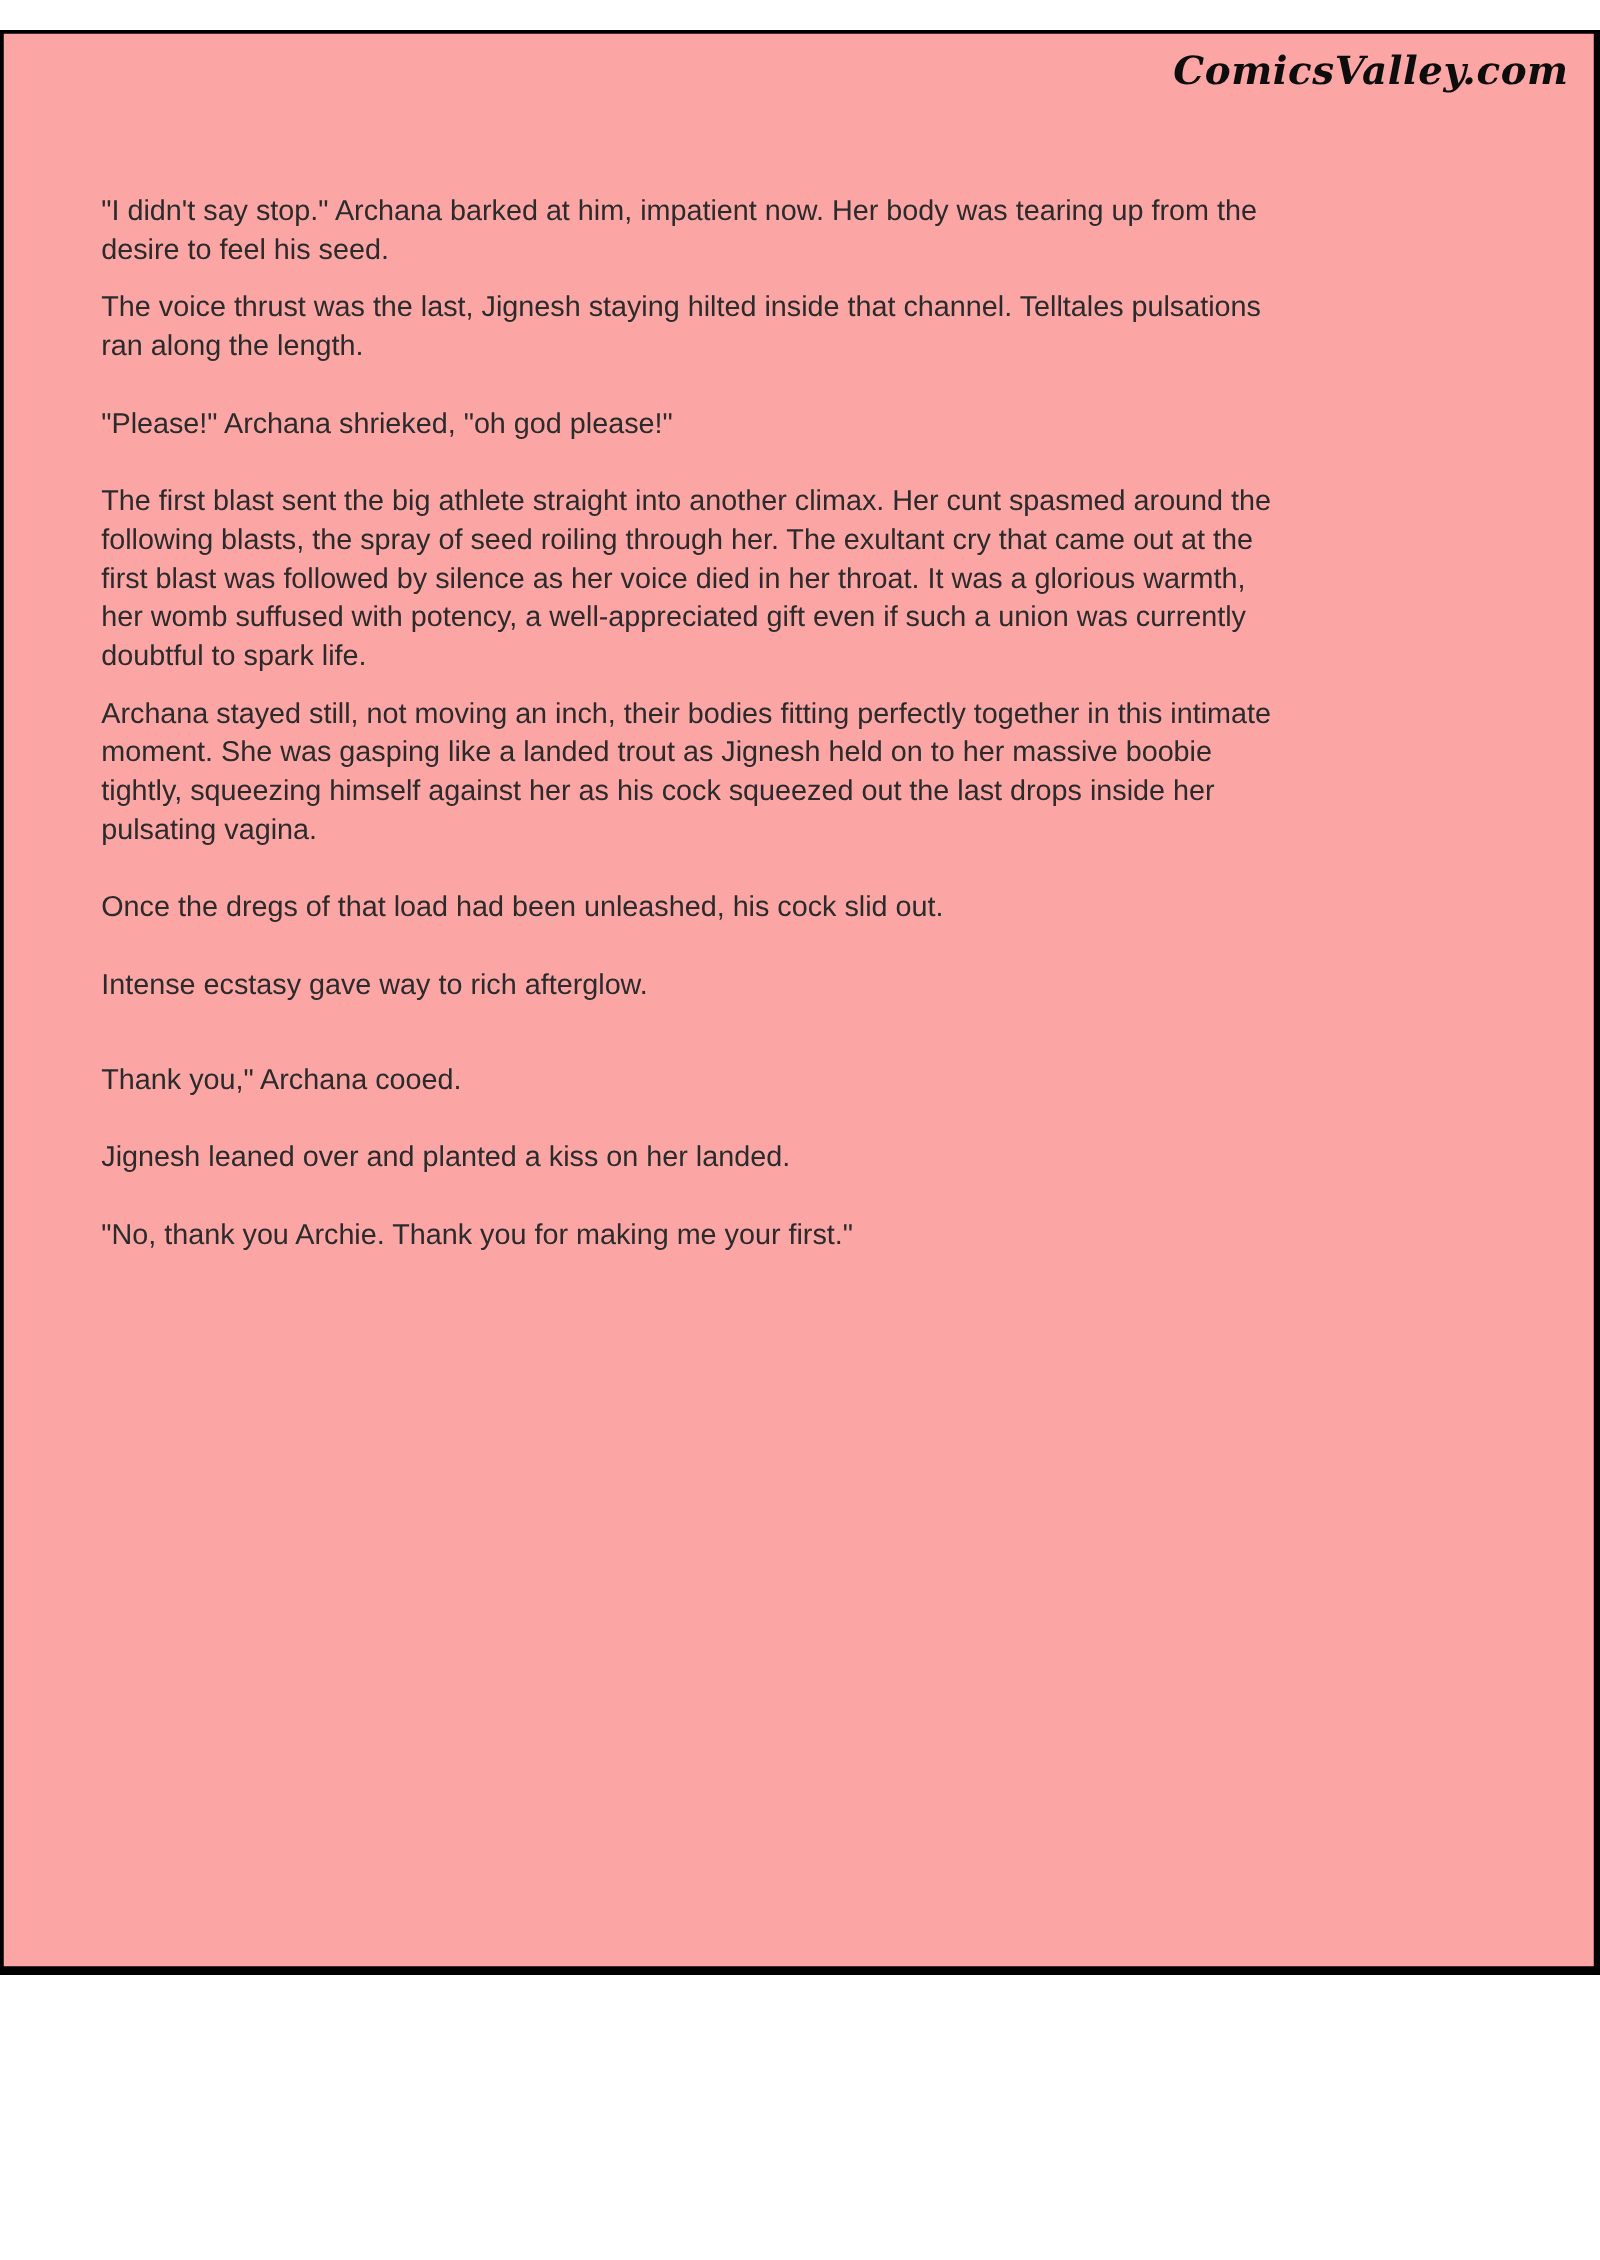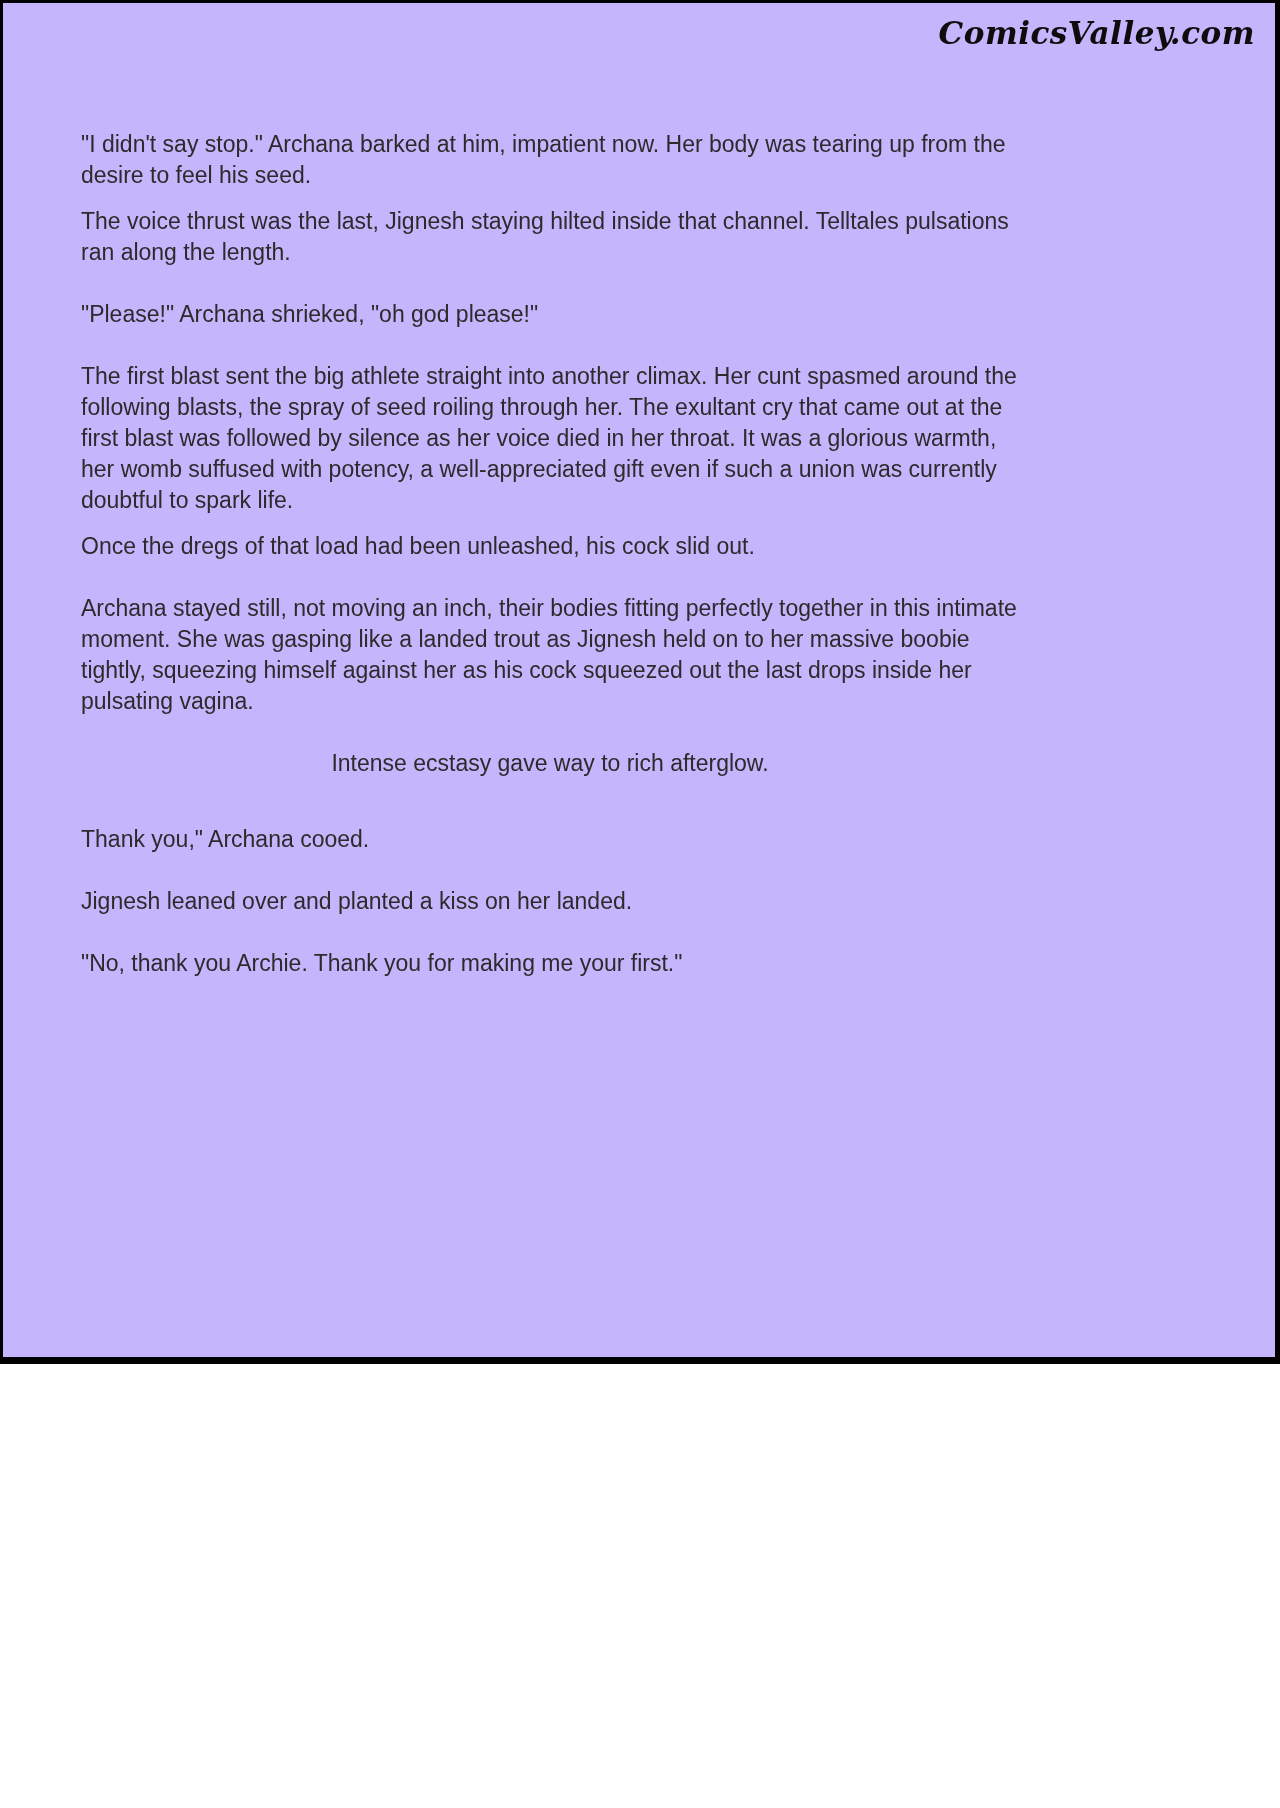--- a/index.html
+++ b/index.html
@@ -3,28 +3,29 @@
 <meta charset="utf-8">
 <style>
   html, body {
     margin: 0;
     padding: 0;
     background: #ffffff;
   }
   .page {
     position: relative;
     width: 1280px;
-    height: 1364px;
+    height: 1556px;
     box-sizing: border-box;
-    background: #c4b5fd;
+    background: #fca5a5;
     border-style: solid;
     border-color: #000000;
     border-width: 3px 5px 7px 3px;
     overflow: hidden;
     font-family: "Liberation Sans", sans-serif;
+    margin-top: 24px;
   }
   .logo {
     position: absolute;
     top: 12px;
     right: 20px;
     font-family: "DejaVu Serif", serif;
     font-style: italic;
     font-weight: 700;
     font-size: 31px;
     letter-spacing: 0.5px;
@@ -38,33 +39,33 @@
     width: 938px;
   }
   .content p {
     margin: 0 0 31px 0;
     font-size: 23px;
     line-height: 31px;
     color: #2b2b2b;
     text-align: left;
   }
   .content p.tight { margin-bottom: 15px; }
-  .content p.wide  { margin-bottom: 45px; text-align: center; }
+  .content p.wide  { margin-bottom: 45px; }
 </style>
 </head>
 <body>
 
 <div class="page">
   <div class="logo">ComicsValley.com</div>
 
   <div class="content">
     <p class="tight">"I didn't say stop." Archana barked at him, impatient now. Her body was tearing up from the desire to feel his seed.</p>
     <p>The voice thrust was the last, Jignesh staying hilted inside that channel. Telltales pulsations ran along the length.</p>
     <p>"Please!" Archana shrieked, "oh god please!"</p>
     <p class="tight">The first blast sent the big athlete straight into another climax. Her cunt spasmed around the following blasts, the spray of seed roiling through her. The exultant cry that came out at the first blast was followed by silence as her voice died in her throat. It was a glorious warmth, her womb suffused with potency, a well-appreciated gift even if such a union was currently doubtful to spark life.</p>
+    <p>Archana stayed still, not moving an inch, their bodies fitting perfectly together in this intimate moment. She was gasping like a landed trout as Jignesh held on to her massive boobie tightly, squeezing himself against her as his cock squeezed out the last drops inside her pulsating vagina.</p>
     <p>Once the dregs of that load had been unleashed, his cock slid out.</p>
-    <p>Archana stayed still, not moving an inch, their bodies fitting perfectly together in this intimate moment. She was gasping like a landed trout as Jignesh held on to her massive boobie tightly, squeezing himself against her as his cock squeezed out the last drops inside her pulsating vagina.</p>
     <p class="wide">Intense ecstasy gave way to rich afterglow.</p>
     <p>Thank you," Archana cooed.</p>
     <p>Jignesh leaned over and planted a kiss on her landed.</p>
     <p class="tight">"No, thank you Archie. Thank you for making me your first."</p>
   </div>
 </div>
 
 </body></html>

